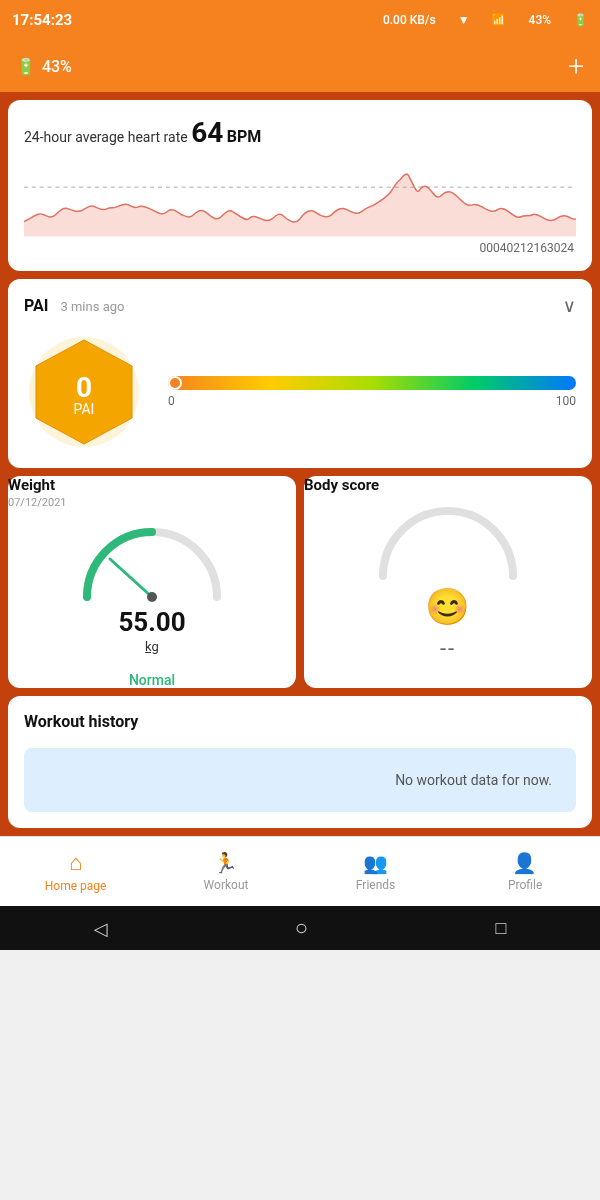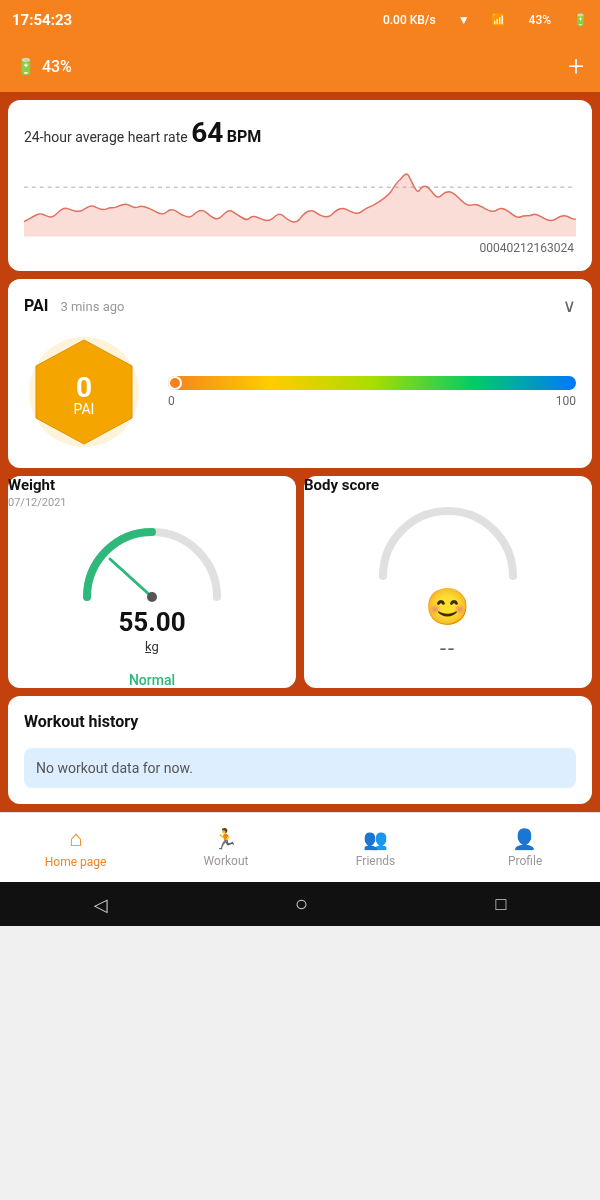--- a/index.html
+++ b/index.html
@@ -187,22 +187,22 @@
     #workout-history-card {}
     #workout-history-title {
       font-size: 16px;
       font-weight: bold;
       color: #111;
       margin-bottom: 17px;
     }
     #no-workout-box {
       background: #ddeeff;
       border-radius: 8px;
-      padding: 12px;
-      text-align: left;
+      padding: 24px;
+      text-align: right;
       font-size: 14px;
       color: #555;
     }
 
     
     #bottom-nav {
       background: white;
       height: 70px;
       display: flex;
       align-items: center;

